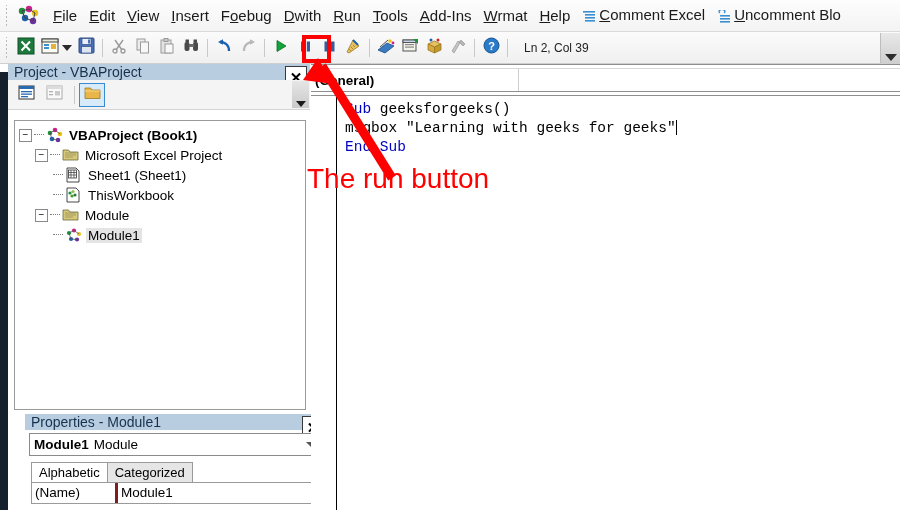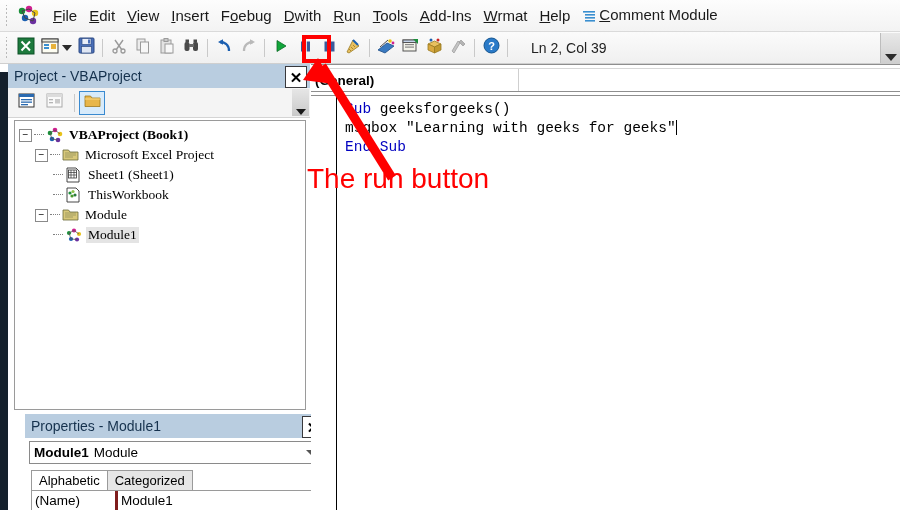--- a/index.html
+++ b/index.html
@@ -61,24 +61,24 @@
   }
   .run-highlight {
     position: absolute; left: 302px; top: 35px;
     width: 29px; height: 28px;
     border: 4px solid #ff0000;
     box-sizing: border-box;
     z-index: 40;
     pointer-events: none;
   }
   .status-box {
-    margin-left: 11px; height: 24px;
+    margin-left: 4px; height: 24px;
     display: flex; align-items: center;
     padding: 0 8px;
-    font-size: 14px; color: #222;
+    font-size: 12px; color: #222;
     flex: 1;
   }
   .tb-scroll {
     width: 20px; height: 30px;
     background: linear-gradient(#e8e8e8,#cfcfcf);
     border-left: 1px solid #bdbdbd;
     display: flex; align-items: flex-end; justify-content: center;
     padding-bottom: 2px; box-sizing: border-box;
   }
   .tb-scroll .dn {
@@ -94,21 +94,21 @@
     background: #14202c;
   }
 
   
   .project-panel {
     position: absolute; left: 8px; top: 64px;
     width: 302px; height: 350px;
     background: #ffffff;
   }
   .panel-title {
-    height: 24px;
+    height: 16px;
     background: #b9cde0;
     display: flex; align-items: center;
     padding-left: 6px;
     font-size: 14px; color: #15314d;
     position: relative;
   }
   .panel-close {
     position: absolute; right: 3px; top: 2px;
     width: 20px; height: 20px;
     border: 1px solid #39393c;
@@ -143,21 +143,21 @@
     border: 1px solid #9a9a9a;
     overflow: hidden;
     padding: 4px 0 0 4px;
     box-sizing: border-box;
   }
   .tnode {
     display: flex; align-items: center;
     height: 20px; font-size: 13.5px; color: #000;
     white-space: nowrap;
   }
-  .tnode .lbl { padding: 0 2px; font-family: Liberation Serif, serif; }
+  .tnode .lbl { padding: 0 2px; }
   .tnode.bold .lbl { font-weight: bold; }
   .tnode .lbl.sel { background: #e4e4e4; }
   .expander {
     width: 11px; height: 11px;
     border: 1px solid #8a8a8a; background: #fff;
     display: inline-flex; align-items: center; justify-content: center;
     font-size: 10px; line-height: 1; color: #000;
     margin-right: 2px; flex: none;
   }
   .dots { width: 10px; height: 1px; border-top: 1px dotted #808080; margin-right: 2px; flex: none; }
@@ -296,21 +296,31 @@
     <div class="menu-item"><span class="u">H</span><span>elp</span></div>
 
     <div class="menu-item">
       <span class="menu-icon">
         <svg width="14" height="13" viewBox="0 0 14 13">
           <rect x="1" y="1" width="12" height="1.6" fill="#3a8fd0"></rect>
           <rect x="3" y="4" width="10" height="1.6" fill="#3a8fd0"></rect>
           <rect x="3" y="7" width="10" height="1.6" fill="#3a8fd0"></rect>
           <rect x="3" y="10" width="10" height="1.6" fill="#3a8fd0"></rect>
         </svg>
-      </span><span class="u">C</span><span>omment Module</span>
+      </span><span class="u">C</span><span>omment Excel</span>
+    </div>
+    <div class="menu-item">
+      <span class="menu-icon">
+        <svg width="14" height="13" viewBox="0 0 14 13">
+          <path d="M3 3 a3 2 0 1 1 4 0" stroke="#3a8fd0" stroke-width="1.4" fill="none"></path>
+          <rect x="3" y="5" width="10" height="1.6" fill="#3a8fd0"></rect>
+          <rect x="3" y="8" width="10" height="1.6" fill="#3a8fd0"></rect>
+          <rect x="3" y="11" width="10" height="1.6" fill="#3a8fd0"></rect>
+        </svg>
+      </span><span class="u">U</span><span>ncomment Blo</span>
     </div>
   </div>
 
   <div class="toolbar">
     <div class="grip"></div>
 
     <div class="tb-btn">
       <span>
         <svg width="18" height="18" viewBox="0 0 18 18">
           <rect x="1" y="1" width="16" height="16" fill="#1d7a3d" stroke="#0d5026"></rect>

